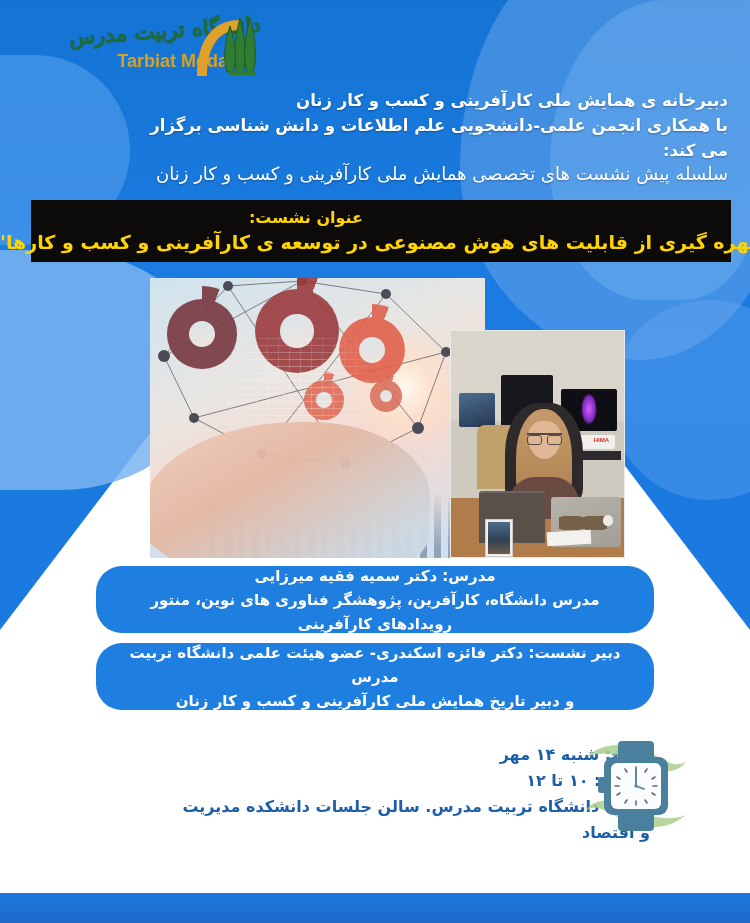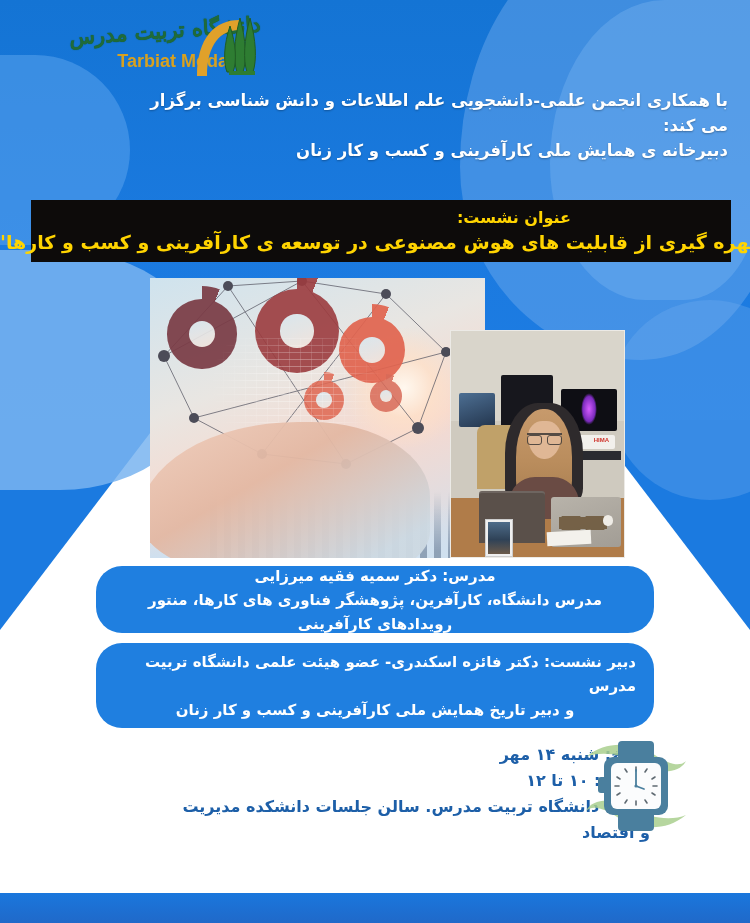--- a/index.html
+++ b/index.html
@@ -101,21 +101,21 @@
 
   
   .title-band {
     position:absolute; left:31px; top:200px; width:700px; height:62px;
     background:#0d0b0a;
     display:flex; flex-direction:column; justify-content:center;
     align-items:center; text-align:center; padding:0 10px;
   }
   .title-kicker {
     color:#ffd400; font-size:16px; font-weight:bold; line-height:22px;
-    text-align:right; width:100%; padding-right:150px;
+    text-align:center; width:100%; padding-right:150px;
   }
   .title-main {
     color:#ffd400; font-size:19px; font-weight:bold; line-height:26px;
     white-space:nowrap;
   }
 
   
   .img-ai {
     position:absolute; left:150px; top:278px; width:335px; height:280px;
     overflow:hidden;
@@ -269,22 +269,22 @@
   }
 
   
   .info-box {
     position:absolute; left:96px; width:558px;
     background:#1f7fe0; border-radius:26px;
     display:flex; flex-direction:column; justify-content:center;
     align-items:center; text-align:center; color:#ffffff; padding:6px 18px;
   }
   .box-speaker { top:566px; height:67px; }
-  .box-chair   { top:643px; height:85px; }
-  .box-l1 { font-size:15px; font-weight:bold; line-height:24px;text-align:right; }
+  .box-chair   { top:643px; height:67px; }
+  .box-l1 { font-size:15px; font-weight:bold; line-height:24px; }
   .box-l2 { font-size:15px; font-weight:bold; line-height:24px; }
 
   
   .footer {
     position:absolute; right:100px; top:742px; width:470px;
     text-align:left; color:#1d5fa8;
   }
   .foot-line {
     font-size:16px; font-weight:bold; line-height:26px; color:#1d5fa8;
     text-align:right;
@@ -319,23 +319,24 @@
       <g fill="#2e7d32" stroke="#1f5c24" stroke-width="1">
         <path d="M44 58 C40 46 41 26 47 4 C53 26 54 46 50 58 Z"></path>
         <path d="M54 58 C50 46 51 26 57 4 C63 26 64 46 60 58 Z"></path>
         <path d="M34 58 C30 48 31 30 37 12 C43 30 44 48 40 58 Z"></path>
       </g>
       <rect x="36" y="57" width="26" height="4" fill="#2e7d32"></rect>
     </svg>
   </div>
 
   <div class="hdr-block">
+    <div class="hdr-line">دبیرخانه ی همایش ملی کارآفرینی و کسب و کار زنان</div>
     <div class="hdr-line">با همکاری انجمن علمی-دانشجویی علم اطلاعات و دانش شناسی  برگزار می کند:</div>
-    <div class="hdr-line">دبیرخانه ی همایش ملی کارآفرینی و کسب و کار زنان</div>
-  </div>
+  </div>
+  <div class="series-line">سلسله پیش نشست های تخصصی همایش ملی کارآفرینی و کسب و کار زنان</div>
 
   <div class="title-band">
     <div class="title-kicker">عنوان نشست:</div>
     <div class="title-main">"بهره گیری از قابلیت های هوش مصنوعی در توسعه ی کارآفرینی و کسب و کارها"</div>
   </div>
 
   <div class="img-ai">
     <div class="ai-sun"></div>
     <svg class="ai-net" viewBox="0 0 335 280">
       <g stroke="#5a5a66" stroke-width="1" fill="none" opacity=".75">
@@ -403,21 +404,21 @@
     </div>
     <div class="ph-paper"></div>
     <div class="ph-frame">
         <i></i>
       </div>
     <span class="sr-only">تصویر مدرس پشت میز کار با لپ تاپ و مانیتورها</span>
   </div>
 
   <div class="info-box box-speaker">
     <div class="box-l1">مدرس: دکتر سمیه فقیه میرزایی</div>
-    <div class="box-l2">مدرس دانشگاه، کارآفرین، پژوهشگر فناوری های کارها، منتور رویدادهای کارآفرینی</div>
+    <div class="box-l2">مدرس دانشگاه، کارآفرین، پژوهشگر فناوری های نوین، منتور رویدادهای کارآفرینی</div>
   </div>
 
   <div class="info-box box-chair">
     <div class="box-l1">دبیر نشست: دکتر فائزه اسکندری- عضو هیئت علمی دانشگاه تربیت مدرس</div>
     <div class="box-l2">و دبیر تاریخ همایش ملی کارآفرینی و کسب و کار زنان</div>
   </div>
 
   <div class="footer">
     <div class="foot-line">تاریخ: شنبه ۱۴ مهر</div>
     <div class="foot-line">ساعت: ۱۰ تا ۱۲</div>

